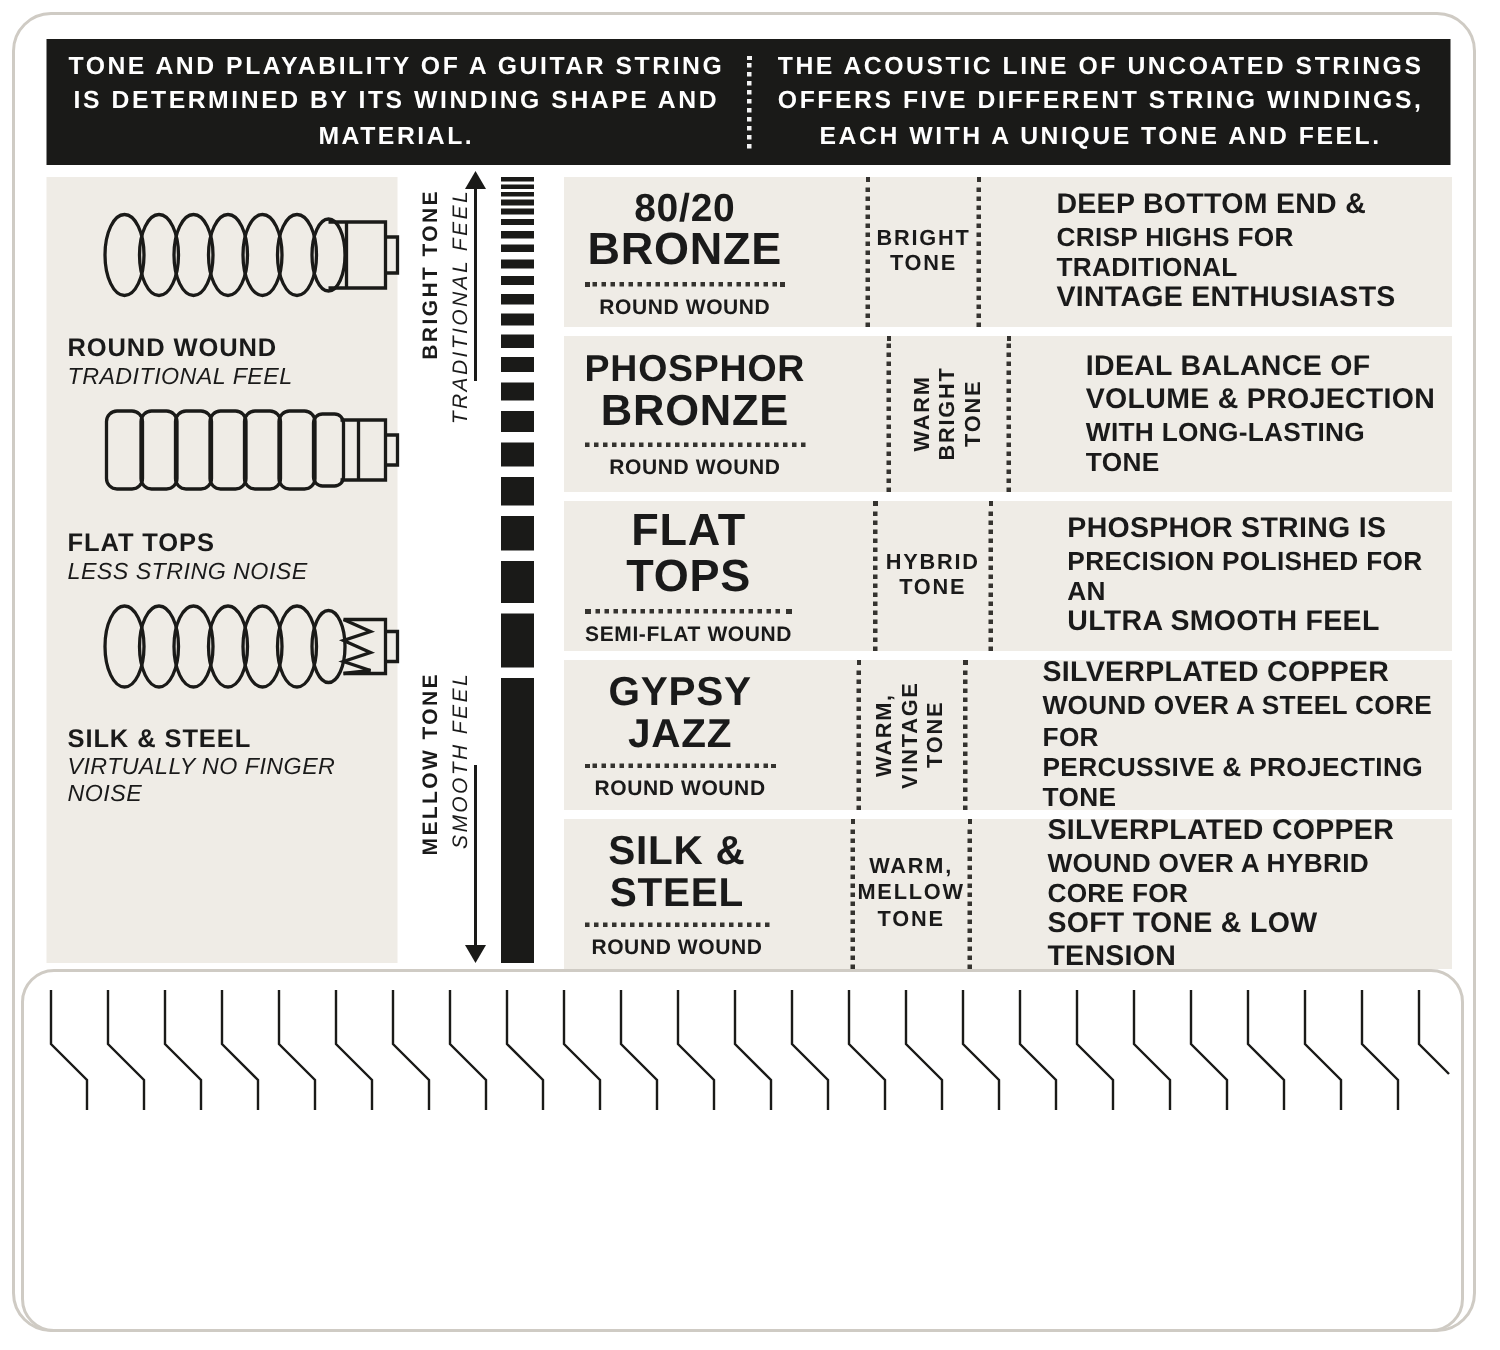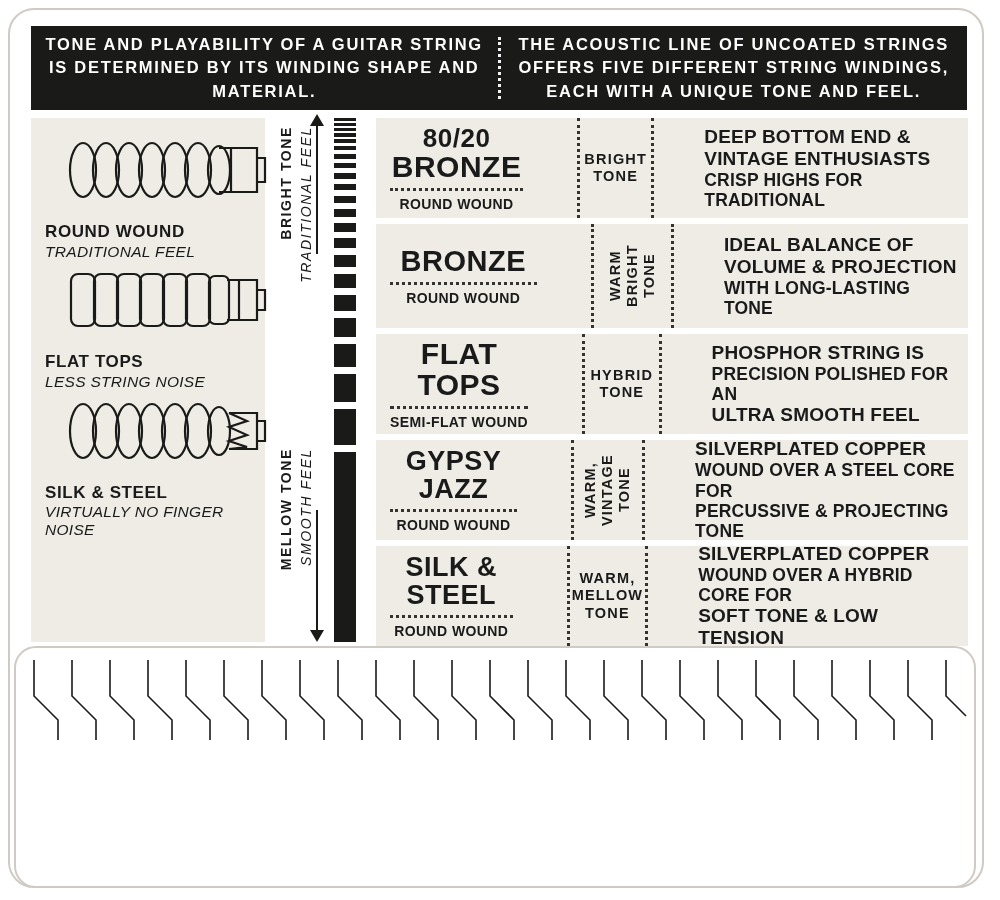--- a/index.html
+++ b/index.html
@@ -364,27 +364,28 @@
         <div class="name-main" style="font-size:26px;">80/20</div>
         <div class="name-main" style="font-size:30px;">BRONZE</div>
         <div class="name-sep"></div>
         <div class="name-wound">ROUND WOUND</div>
       </div>
       <div class="cell-tone">
         <div class="tone-h">BRIGHT TONE</div>
       </div>
       <div class="cell-desc">
         <div class="desc-line it">DEEP BOTTOM END &amp;</div>
+        <div class="desc-line sm">CRISP HIGHS FOR TRADITIONAL</div>
         <div class="desc-line">VINTAGE ENTHUSIASTS</div>
-        <div class="desc-line sm">CRISP HIGHS FOR TRADITIONAL</div>
       </div>
     </div>
 
     <div class="row" style="height:104px;">
       <div class="cell-name">
+        <div class="name-main" style="font-size:25px;">PHOSPHOR</div>
         <div class="name-main" style="font-size:29px;">BRONZE</div>
         <div class="name-sep"></div>
         <div class="name-wound">ROUND WOUND</div>
       </div>
       <div class="cell-tone">
         <div class="tone-v">WARM BRIGHT TONE</div>
       </div>
       <div class="cell-desc">
         <div class="desc-line it">IDEAL BALANCE OF</div>
         <div class="desc-line">VOLUME &amp; PROJECTION</div>

